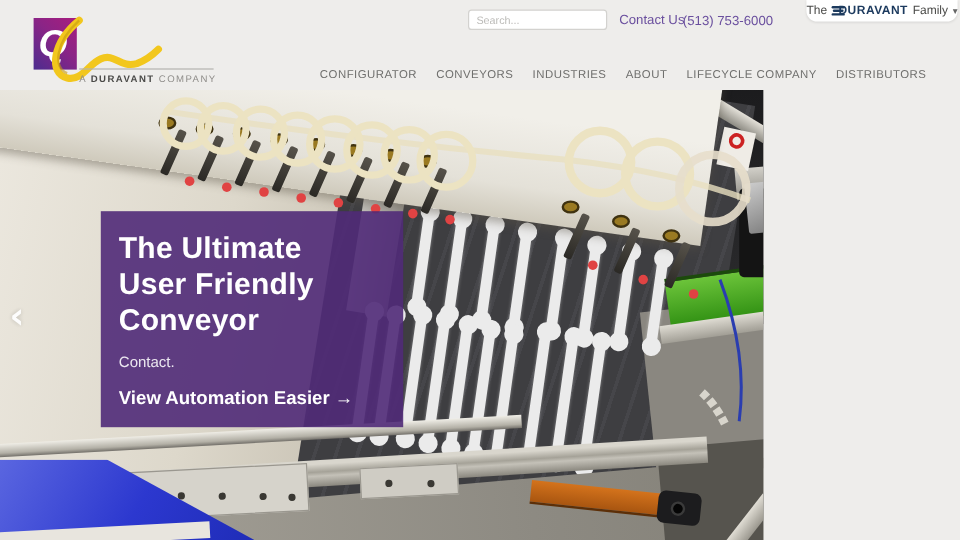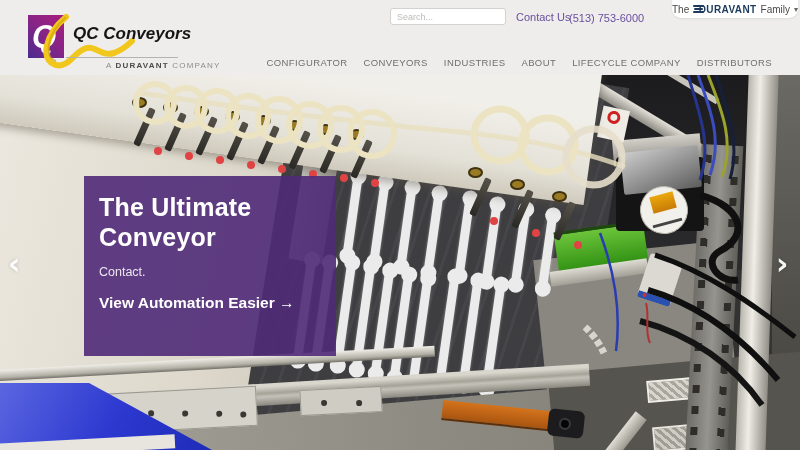--- a/index.html
+++ b/index.html
@@ -8,21 +8,21 @@
 
   
   .header { position:relative; width:800px; height:75px; background:#eeedeb; }
   .logo { position:absolute; left:28px; top:13px; width:160px; height:58px; cursor:pointer; }
   .logo-square { position:absolute; left:0; top:2px; width:36px; height:43px;
     background:linear-gradient(225deg,#a81d7e 0%,#8a2486 45%,#4c2c8f 100%); }
   .logo-q { position:absolute; left:4px; top:4px; color:#fff; font-weight:bold; font-size:31px; font-style:italic; }
   .logo-swoosh { position:absolute; left:-6px; top:-4px; width:120px; height:66px; }
   .logo-title { position:absolute; left:45px; top:11px; font-size:17px; font-weight:bold; font-style:italic; color:#151515; white-space:nowrap; }
   .logo-rule { position:absolute; left:38px; top:44px; width:112px; height:1px; background:#b5b3b0; }
-  .logo-tag { position:absolute; left:38px; top:48px; font-size:8px; letter-spacing:1.2px; color:#8f8d8a; white-space:nowrap;margin-left:40px; }
+  .logo-tag { position:absolute; left:38px; top:48px; font-size:8px; letter-spacing:1.2px; color:#8f8d8a; white-space:nowrap; }
   .logo-tag b { color:#4a4a48; }
 
   .search { position:absolute; left:390px; top:8px; width:116px; height:17px;
     border:1px solid #d3d2cf; border-radius:3px; background:#fff; font-size:9px;
     padding:0 6px; color:#555; outline:none; font-family:"Liberation Sans",sans-serif; }
   .search::placeholder { color:#bdbcb9; }
   .hlink { position:absolute; top:11px; font-size:11px; color:#6a4f9e; text-decoration:none; cursor:pointer; white-space:nowrap; }
   .hlink.contact { left:516px; }
   .hlink.phone { left:569px; top:12px; }
 
@@ -34,21 +34,21 @@
   .duravant-bars i:nth-child(1){ top:0; width:11px; }
   .duravant-bars i:nth-child(2){ top:3px; width:9px; left:1px; }
   .duravant-bars i:nth-child(3){ top:6px; width:11px; }
   .family-brand { font-weight:bold; color:#1c3a5e; letter-spacing:.4px; }
   .family-chevron { font-size:8px; color:#666; }
 
   .nav { position:absolute; right:28px; top:57px; display:flex; gap:16px; }
   .nav span { font-size:9.5px; letter-spacing:.4px; color:#6f6f6d; cursor:pointer; white-space:nowrap; }
 
   
-  .hero { position:relative; width:800px; height:375px; overflow:hidden;
+  .hero { position:relative; width:636px; height:375px; overflow:hidden;
     background:linear-gradient(103deg,#ece8df 0%,#ddd8cb 30%,#cac4b6 48%,#a9a499 58%,#55534e 68%,#2b2b2d 78%,#3a3936 100%); }
   .abs { position:absolute; }
 
   
   .belt { left:270px; top:-15px; width:330px; height:400px; transform:rotate(9deg);
     background:repeating-linear-gradient(99deg,#3e3e41 0 14px,#46464a 14px 17px); z-index:1; }
   .beltlow { left:540px; top:175px; width:190px; height:140px; transform:rotate(-6deg); background:#8a8780; z-index:1; }
   .darktop { left:555px; top:-10px; width:260px; height:205px; background:linear-gradient(180deg,#1b1b1d,#2c2c2e); z-index:1; }
   .plate { left:-60px; top:-105px; width:660px; height:190px; transform:rotate(8deg);
     background:linear-gradient(180deg,#f1efe9 55%,#e4e1d8 85%,#cfcabc 100%);
@@ -161,21 +161,20 @@
 
 <div class="header">
   <div class="logo">
     <div class="logo-square">
       <span class="logo-q">Q</span>
     </div>
     <svg class="logo-swoosh" viewBox="0 0 120 66">
       <path d="M44,8 C22,26 18,52 34,56 C46,59 52,44 62,40 C74,35 78,48 92,44 C100,41 106,36 110,32" fill="none" stroke="#f2c71d" stroke-width="6" stroke-linecap="round"></path>
       <path d="M44,8 C24,26 22,48 34,52" fill="none" stroke="#c79a10" stroke-width="2" opacity=".6"></path>
     </svg>
-    <span class="logo-title">QC Conveyors</span>
     <div class="logo-rule"></div>
     <span class="logo-tag">
       <span>A</span>
       <b>DURAVANT</b>
       <span>COMPANY</span>
     </span>
   </div>
 
   <input class="search" placeholder="Search..." style="">
 
@@ -356,20 +355,21 @@
     <path d="M648,215 C700,230 742,262 778,305" fill="none" stroke="#0f0f0f" stroke-width="6"></path>
     <path d="M640,246 C692,260 734,290 762,330" fill="none" stroke="#141414" stroke-width="6"></path>
     <path d="M600,158 C612,190 622,230 616,276" fill="none" stroke="#2a3db0" stroke-width="2.5"></path>
     <path d="M646,228 C650,242 644,256 650,268" fill="none" stroke="#b23232" stroke-width="2"></path>
     <path d="M585,252 Q596,262 604,278" fill="none" stroke="#d8d5cc" stroke-width="7" stroke-dasharray="6 3"></path>
   </svg>
 
   <div class="panel">
     <h1>
       <span>The Ultimate</span>
+      <span>User Friendly</span>
       <span>Conveyor</span>
     </h1>
     <p>
       <span>Contact.</span>
     </p>
     <a>View Automation Easier →</a>
   </div>
 
   <span class="arrow prev">‹</span>
   <span class="arrow next">›</span>

